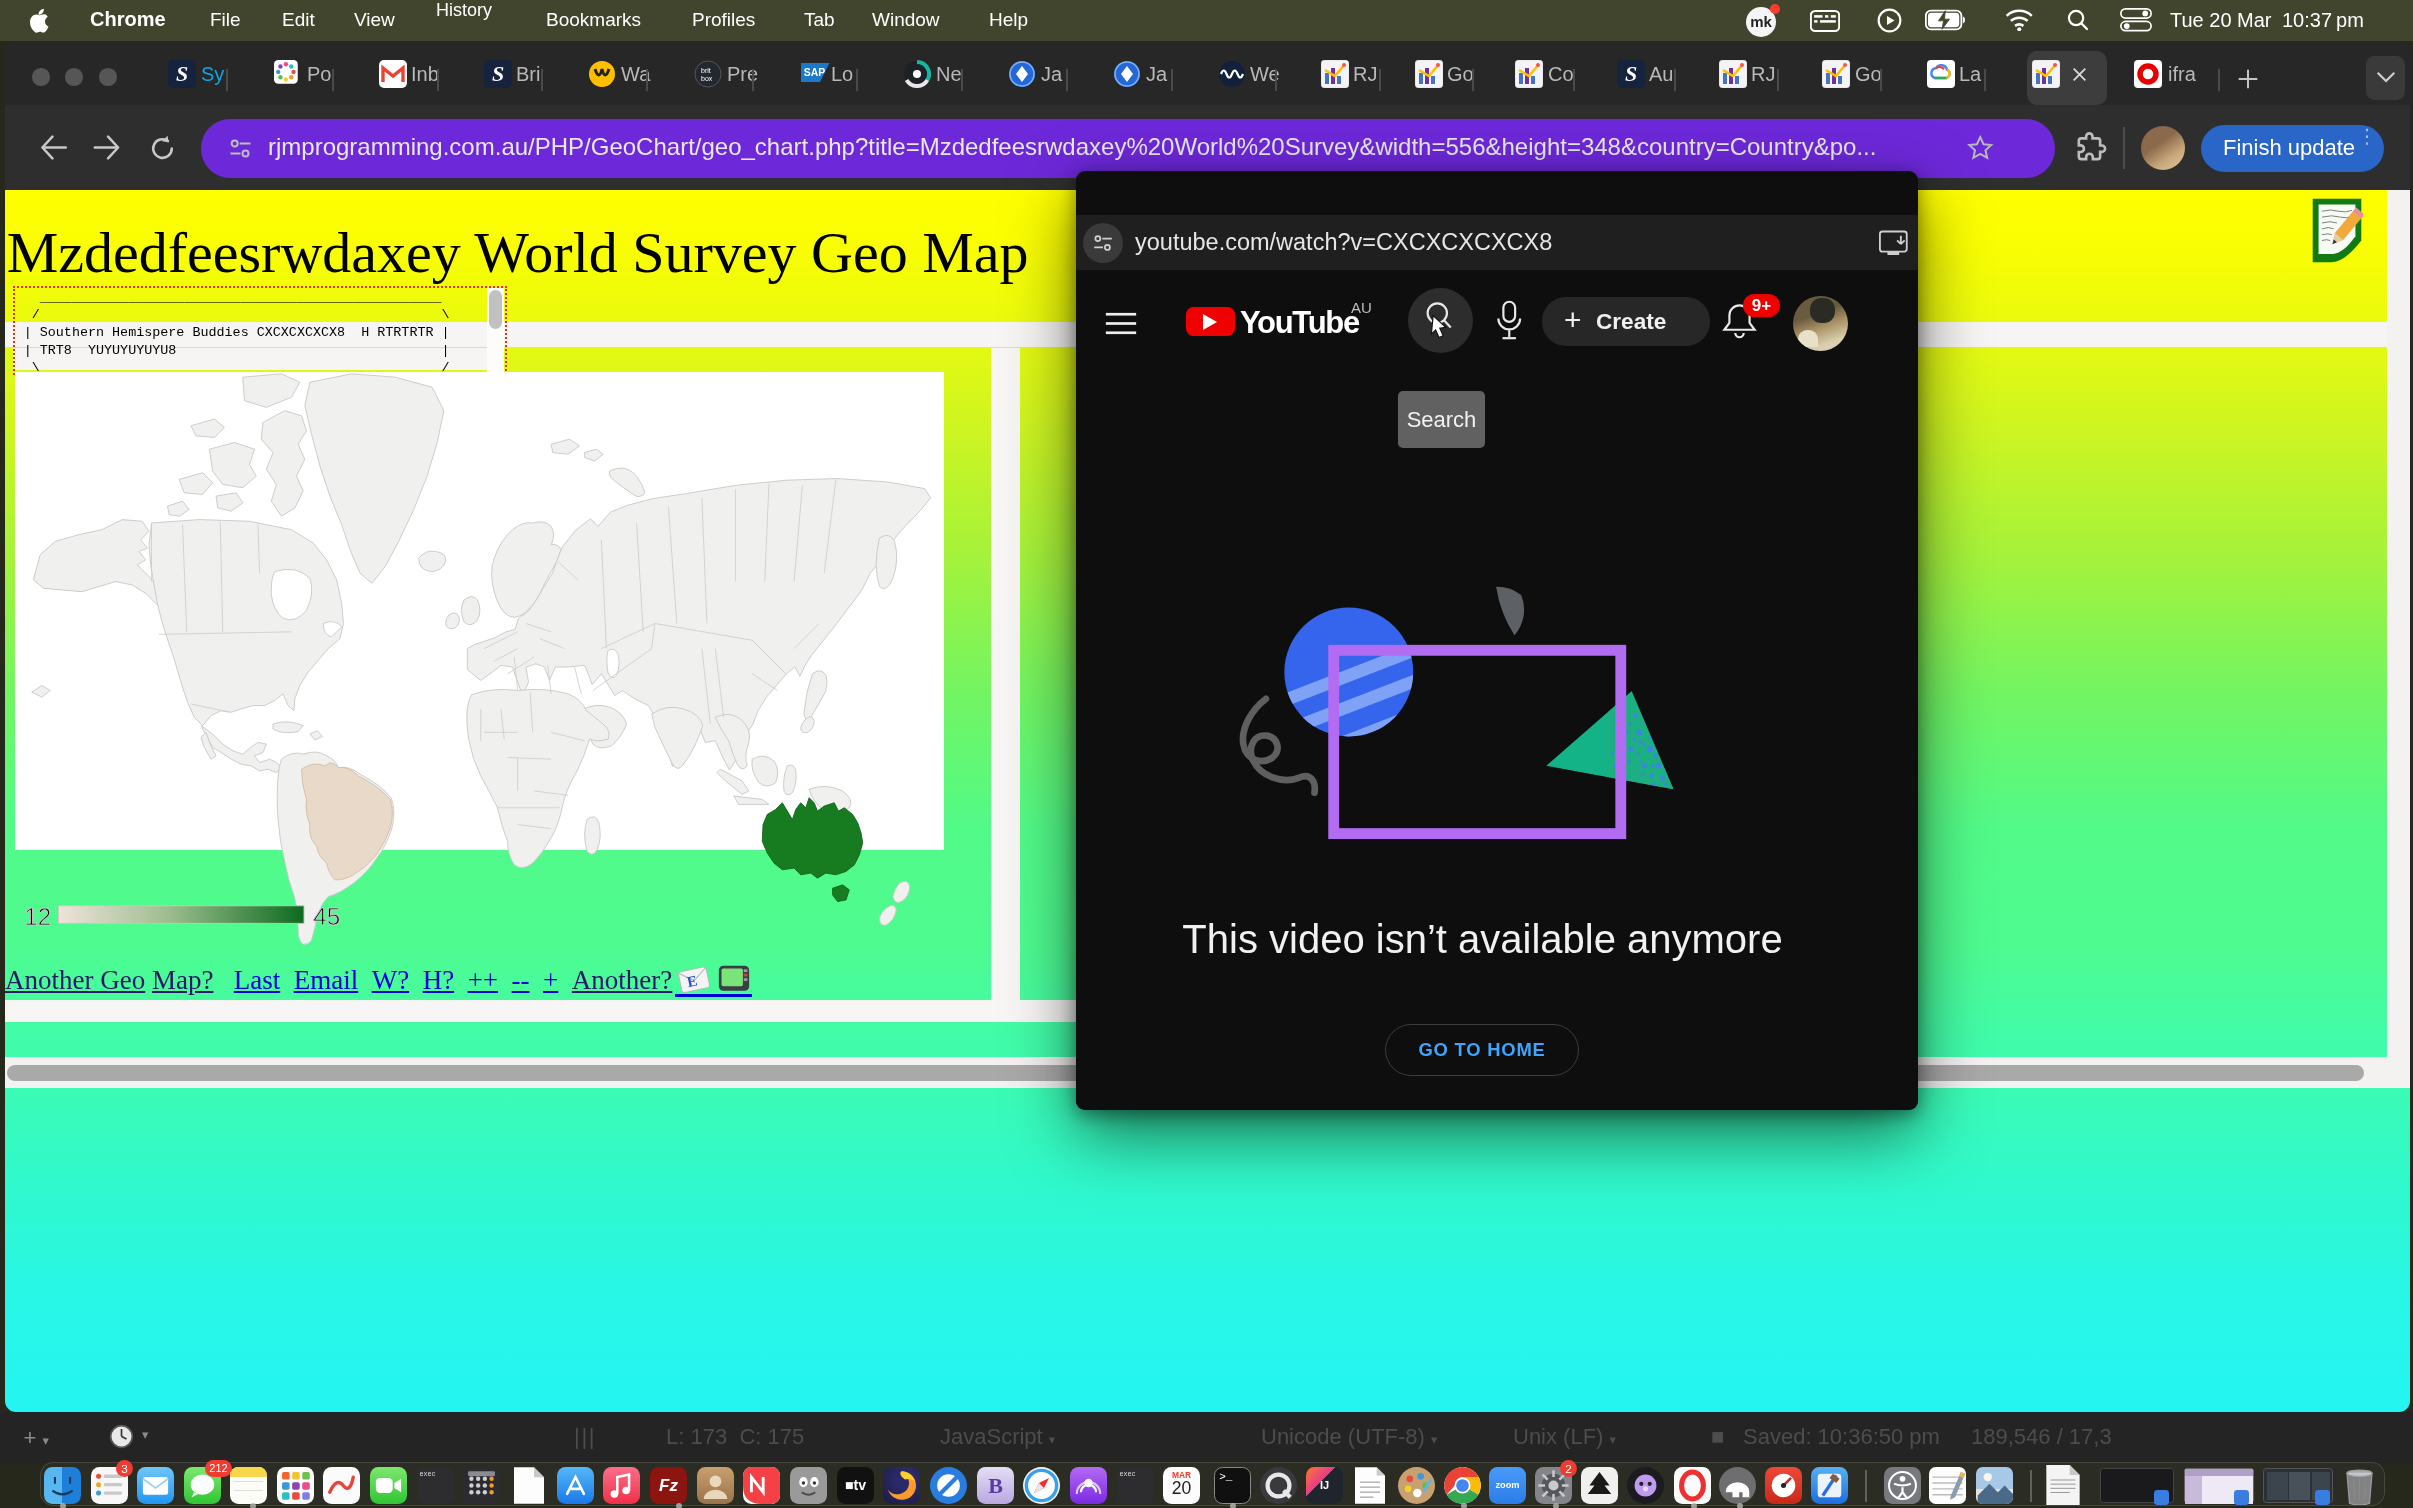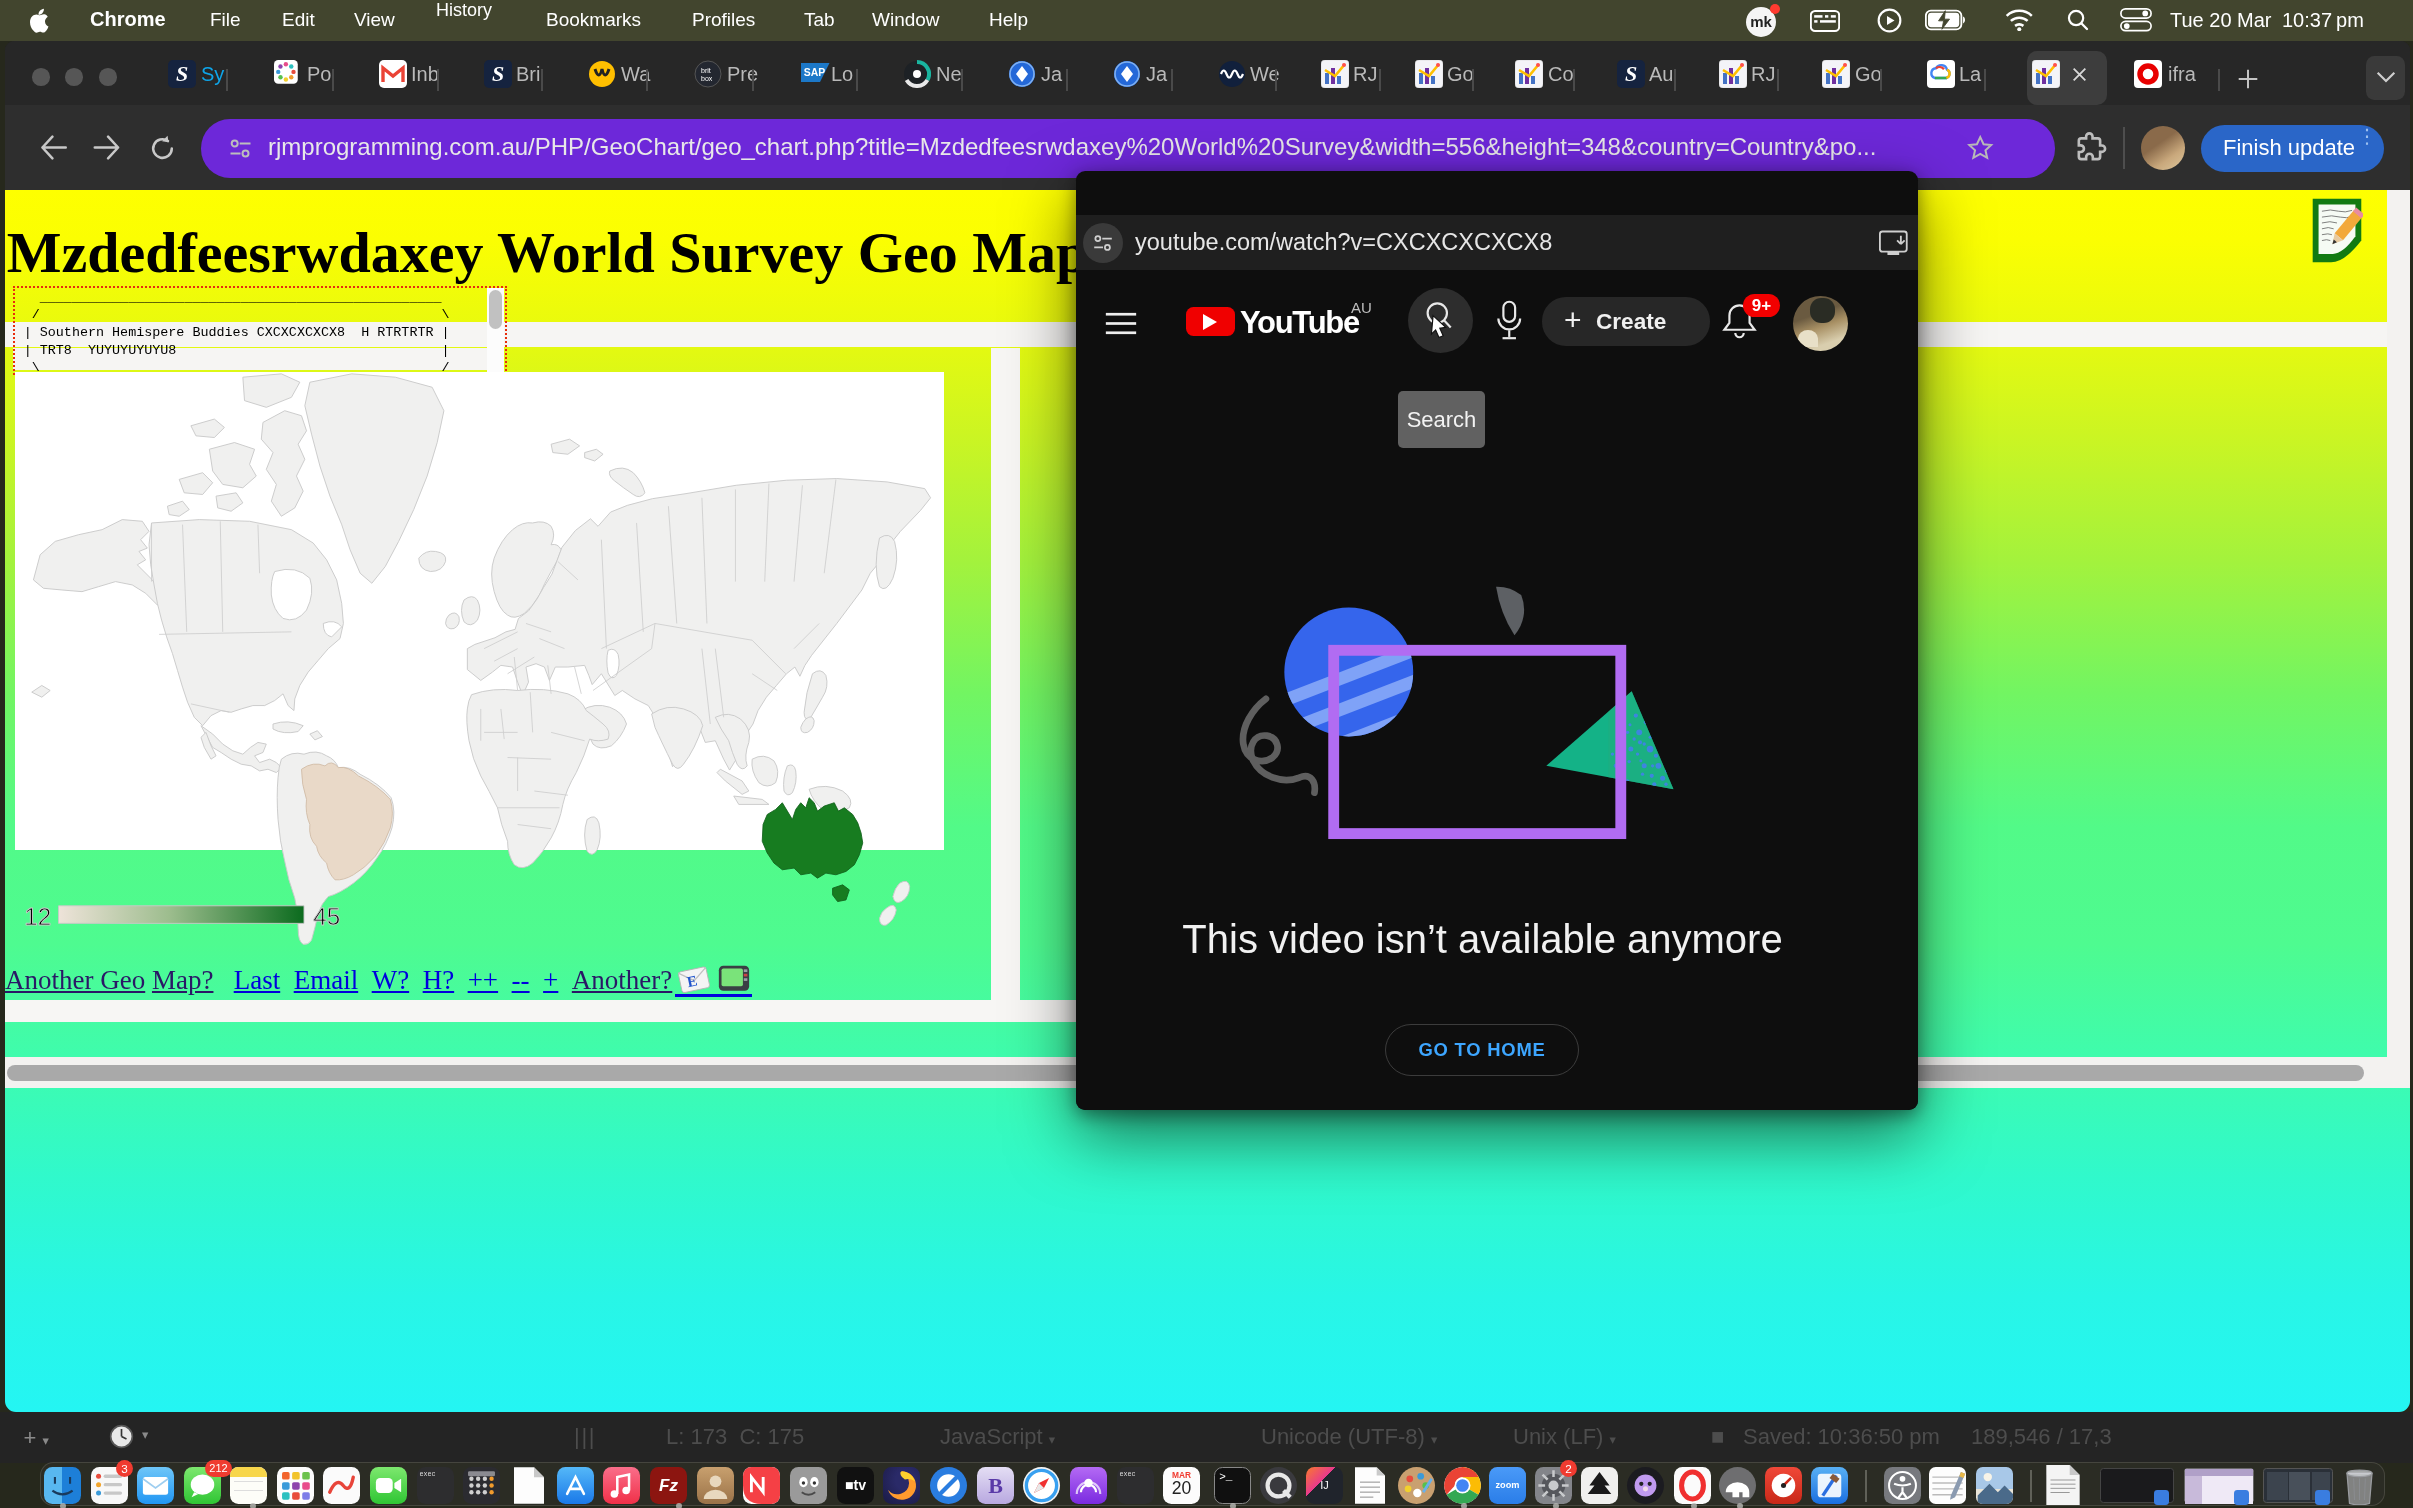--- a/index.html
+++ b/index.html
@@ -264,21 +264,21 @@
     <div class="abs" style="left:2196px;top:20px;width:183px;height:47px;background:#2a66c8;border-radius:23.5px;color:#fff;font-size:22px;">
       <span class="abs" style="left:22px;top:10px;">Finish update</span>
       <span class="abs" style="left:156px;top:5.9px;font-size:20px;letter-spacing:0;line-height:11px;color:#9dc0f0;">⋮</span>
     </div>
   </div>
 
   <div class="abs" style="left:0;top:149px;width:2405px;height:1222px;background:linear-gradient(to bottom,#feff00 0px,#fbfe02 50px,#e8fa0e 142px,#ccf522 243px,#a4f23c 369px,#72f562 503px,#52fa88 637px,#4efb90 754px,#3efcae 872px,#30f9cc 989px,#28f6e6 1106px,#24f5f3 1222px);">
 
     <div class="abs" style="left:0;top:132px;width:2382px;height:25px;background:#f6f5f3;"></div>
 
-    <div class="abs" style="left:1.7px;top:28.5px;font-family:'Liberation Serif',serif;font-weight:bold;font-size:58px;color:#000;white-space:nowrap;text-align:center;">Mzdedfeesrwdaxey World Survey Geo Map</div>
+    <div class="abs" style="left:1.7px;top:28.5px;font-family:'Liberation Serif',serif;font-weight:normal;font-size:58px;color:#000;white-space:nowrap;text-align:center;">Mzdedfeesrwdaxey World Survey Geo Map</div>
 
     <div class="abs" style="left:7.5px;top:158px;width:491px;height:22px;background:#f6f5f3;"></div>
 
     <div class="abs" style="left:7.5px;top:96px;width:494px;height:89px;border:2.5px dotted #e82c0c;overflow:hidden;">
       <pre style="position:absolute;left:9.2px;top:0.8px;font-family:'Liberation Mono',monospace;font-size:13.4px;line-height:17.6px;color:#000;">  __________________________________________________
  /                                                  \
 | Southern Hemispere Buddies CXCXCXCXCX8  H RTRTRTR |
 | TRT8  YUYUYUYUYU8                                 |
  \__________________________________________________/</pre>
     </div>
@@ -747,21 +747,21 @@
     <div style="color:#222;font-size:17.6px;text-align:center;line-height:17px;">20</div>
   </div>
 <div class="abs" style="left:1214px;top:1467px;width:37px;height:37px;border-radius:8.4px;background:#101010;border:1.7px solid #888;">
     <div style="color:#fff;font-size:11px;font-family:'Liberation Mono',monospace;padding:2.5px 4.2px;">&gt;_</div>
   </div>
 <div class="abs" style="left:1260px;top:1467px;width:37px;height:37px;border-radius:50%;background:#3a3a3e;"><svg width="37" height="37" viewBox="0 0 44 44">
       <circle cx="22" cy="22" r="13" fill="none" stroke="#e8e8e8" stroke-width="5"></circle>
       <line x1="28" y1="28" x2="36" y2="36" stroke="#e8e8e8" stroke-width="5"></line>
     </svg></div>
 <div class="abs" style="left:1306px;top:1467px;width:37px;height:37px;border-radius:8.4px;background:linear-gradient(135deg,#f97a2d 0%,#e83a8c 40%,#20242c 40.5%);overflow:hidden;">
-    <div style="color:#fff;font-size:11px;font-weight:normal;text-align:center;line-height:37px;">IJ</div>
+    <div style="color:#fff;font-size:11px;font-weight:bold;text-align:center;line-height:37px;">IJ</div>
   </div>
 <svg class="abs" style="left:1355px;top:1467px" width="30" height="37" viewBox="0 0 36 44">
     <path d="M0,0 H26 L36,10 V44 H0 Z" fill="#fdfdfd"></path>
     <path d="M26,0 L36,10 H26 Z" fill="#cacaca"></path>
     <g stroke="#aaa" stroke-width="1.6">
       <line x1="6" y1="18" x2="30" y2="18"></line>
       <line x1="6" y1="24" x2="30" y2="24"></line>
       <line x1="6" y1="30" x2="30" y2="30"></line>
       <line x1="6" y1="36" x2="22" y2="36"></line>
     </g>

